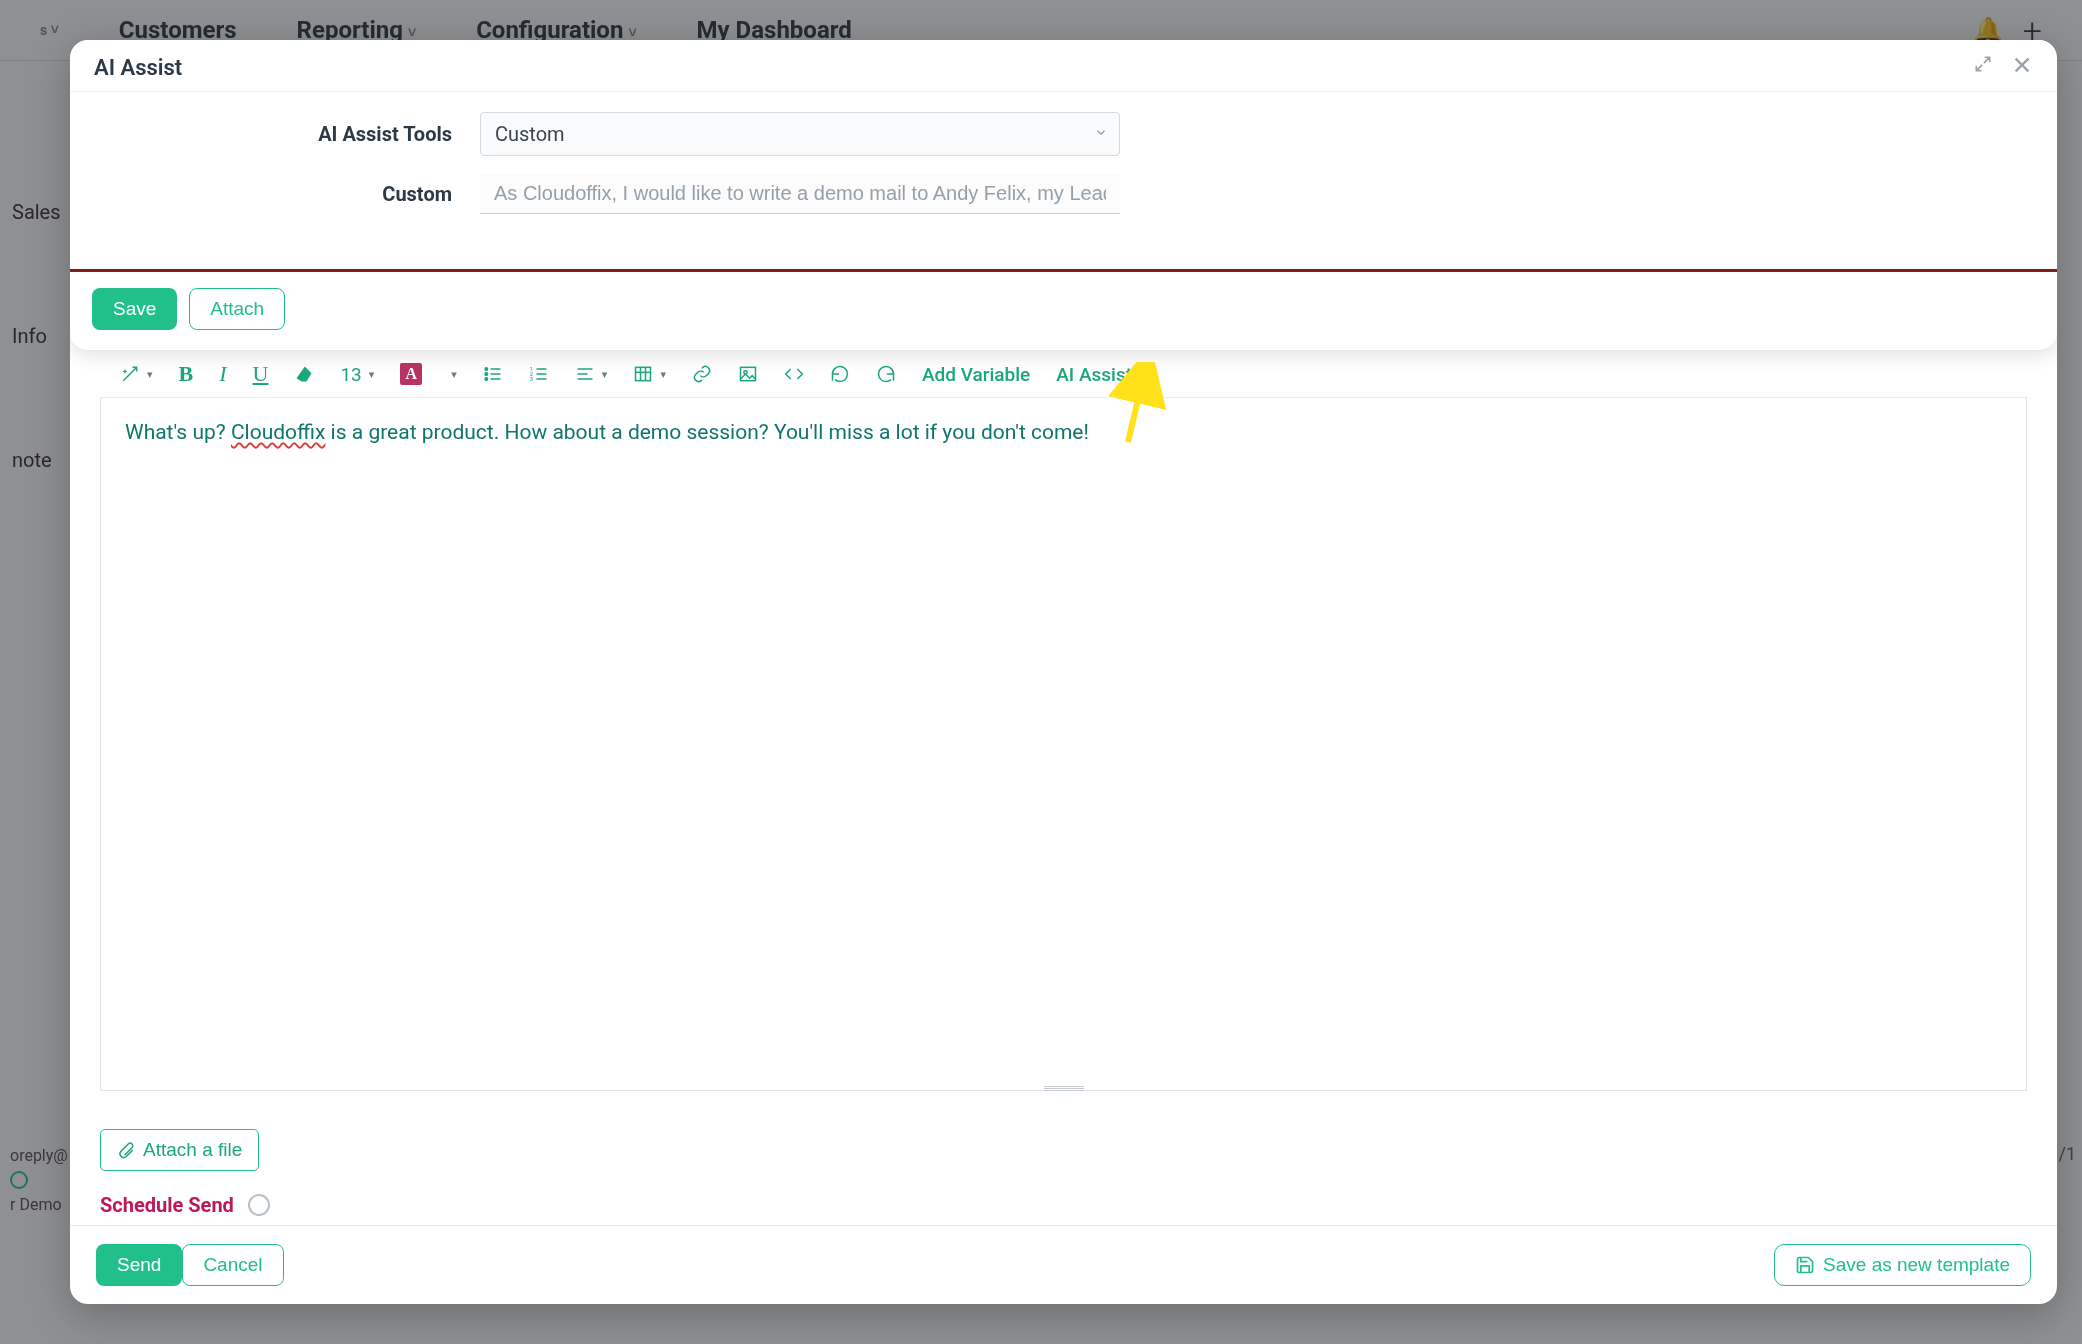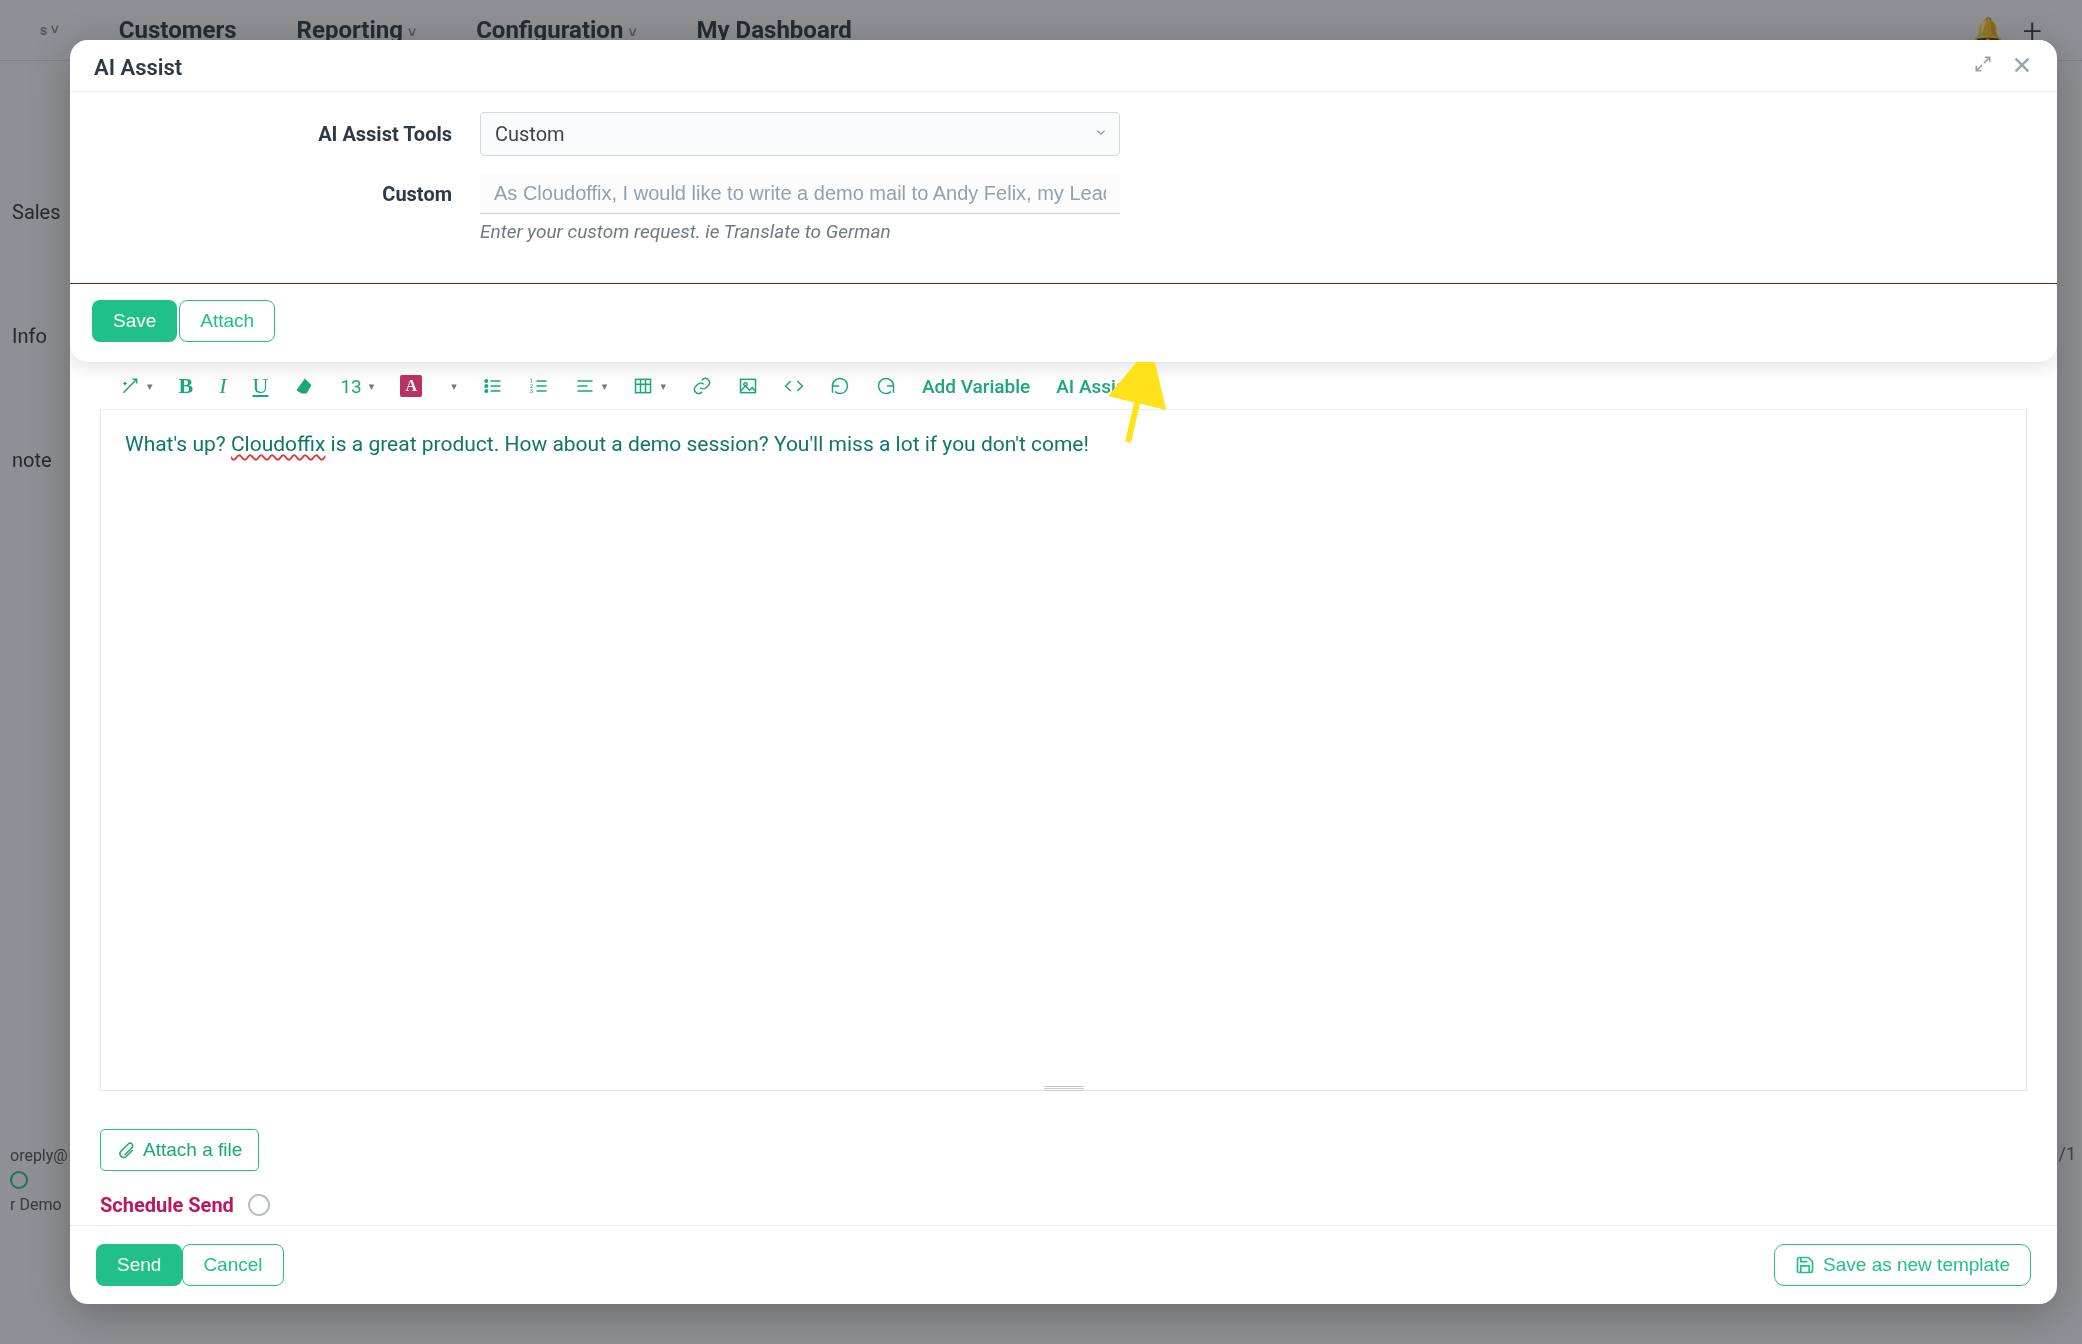--- a/index.html
+++ b/index.html
@@ -142,24 +142,24 @@
   .custom-input::placeholder { color: #94a0aa; }
   .helper-text {
     font-style: italic;
     color: #6e7a84;
     font-size: 19px;
     margin-top: 6px;
   }
 
   .ai-footer {
     display: flex;
-    gap: 2px;
+    gap: 12px;
     padding: 16px 22px 20px 22px;
-    border-top: 1px solid #7f1d1d;
-    margin-top: 16px;
+    border-top: 3px solid #7f1d1d;
+    margin-top: 31px;
   }
   .btn {
     height: 42px;
     border-radius: 8px;
     padding: 0 20px;
     font-size: 19px;
     font-weight: 500;
     cursor: pointer;
     border: 1px solid transparent;
     display: inline-flex;
@@ -358,21 +358,20 @@
             <svg width="14" height="14" viewBox="0 0 24 24" fill="none" stroke="#8a949d" stroke-width="2">
                 <path d="M6 9l6 6 6-6"></path>
               </svg>
           </span>
         </div>
       </div>
       <div class="ai-row" style="align-items:flex-start;">
         <div class="label" style="padding-top:8px;">Custom</div>
         <div class="custom-input-wrap">
           <input class="custom-input" type="text" placeholder="As Cloudoffix, I would like to write a demo mail to Andy Felix, my Lead. Can you turn" style="">
-          <div class="helper-text">Enter your custom request. ie Translate to German</div>
         </div>
       </div>
     </div>
     <div class="ai-footer">
       <button class="btn btn-primary">Save</button>
       <button class="btn btn-outline">Attach</button>
     </div>
   </div>
 
   <div class="editor-wrap">

